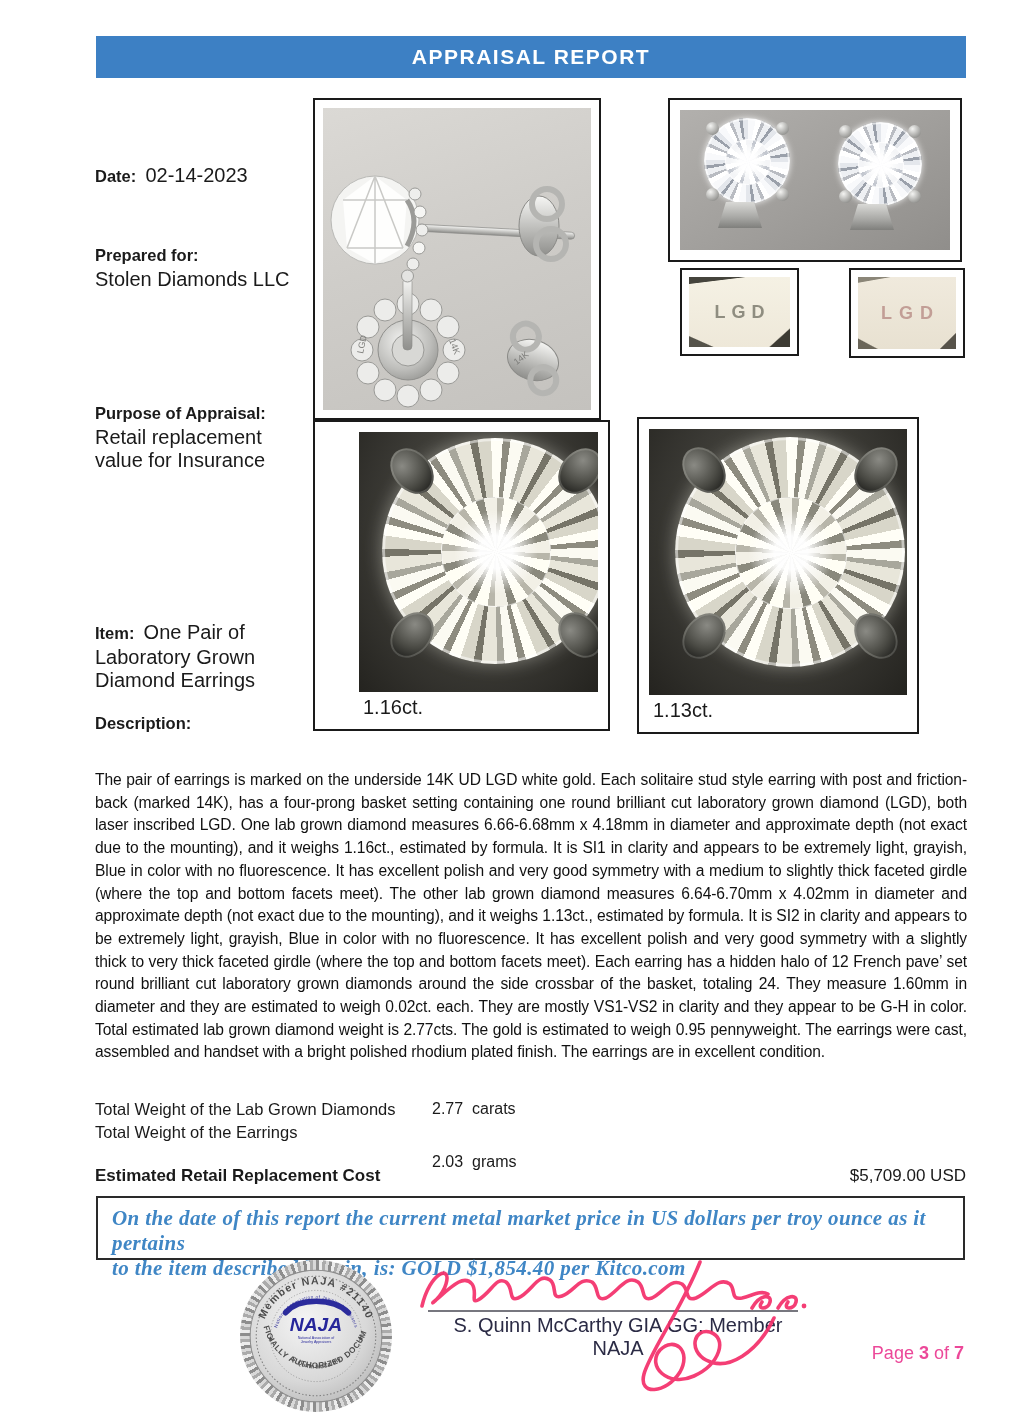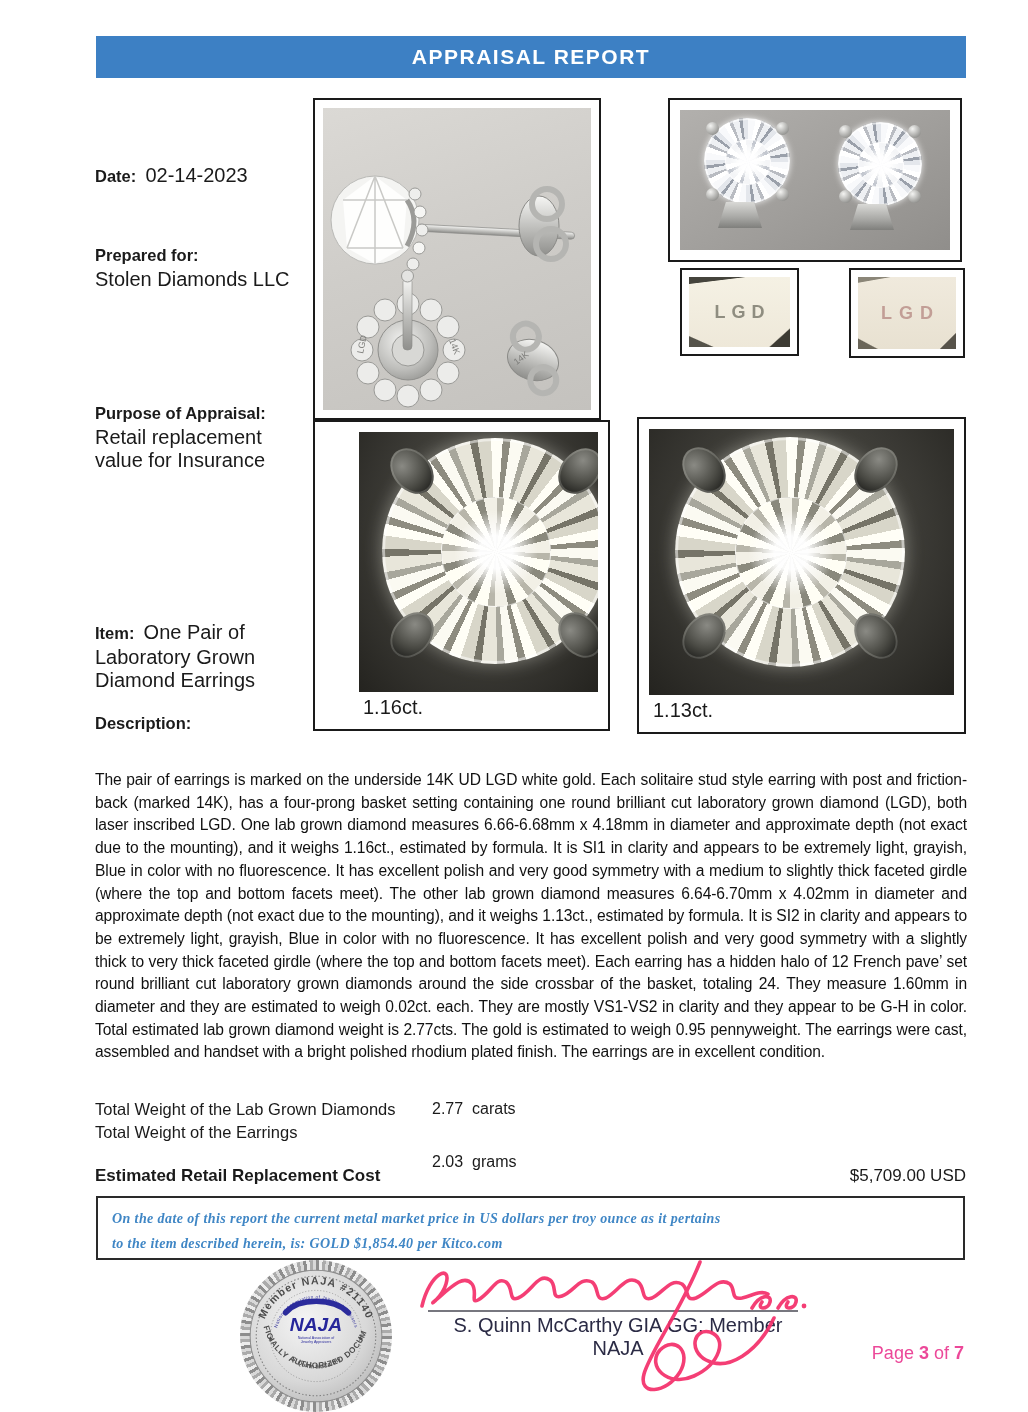--- a/index.html
+++ b/index.html
@@ -108,21 +108,21 @@
   }
   .totals-row{position:absolute;left:95px;font-size:16.5px;}
   .totals-val{position:absolute;left:432px;font-size:16px;}
   .cost-label{position:absolute;left:95px;top:1166px;font-size:17px;font-weight:bold;}
   .cost-value{position:absolute;right:62px;top:1166px;font-size:17px;}
   
   .note-box{
     position:absolute;left:96px;top:1196px;width:869px;height:64px;border:2px solid #2a2a2a;
     box-sizing:border-box;padding:8px 14px;
     font-family:"Liberation Serif", serif;font-style:italic;font-weight:bold;
-    color:#3f86c5;font-size:14px;line-height:25px;letter-spacing:0.4px;
+    color:#3f86c5;font-size:21px;line-height:25px;letter-spacing:0.4px;
   }
   
   .seal{position:absolute;left:240px;top:1260px;width:152px;height:152px;}
   .seal-burst{
     position:absolute;left:0;top:0;width:152px;height:152px;border-radius:50%;
     background:repeating-conic-gradient(#8d8d8d 0deg 2.5deg,#ececec 2.5deg 5deg,#ababab 5deg 7.5deg,#d8d8d8 7.5deg 10deg);
   }
   .seal svg{position:absolute;left:0;top:0;}
   
   .sig-svg{position:absolute;left:400px;top:1256px;width:420px;height:146px;z-index:5;pointer-events:none;}
@@ -285,21 +285,21 @@
         <div class="table-big"></div>
       </div>
       <div class="prong-big" style="left:34px;top:14px;transform:rotate(-40deg);"></div>
       <div class="prong-big" style="left:202px;top:14px;transform:rotate(40deg);"></div>
       <div class="prong-big" style="left:34px;top:178px;transform:rotate(40deg);"></div>
       <div class="prong-big" style="left:202px;top:178px;transform:rotate(-40deg);"></div>
     </div>
     <div class="caption">1.16ct.</div>
   </div>
 
-  <div class="frame frame-cap" style="left:637px;top:417px;width:329px;height:317px;">
+  <div class="frame frame-cap" style="left:637px;top:417px;width:282px;height:317px;">
     <div class="macro">
       <div class="stone-big" style="left:26px;top:8px;width:230px;height:230px;">
         <div class="table-big"></div>
       </div>
       <div class="prong-big" style="left:36px;top:16px;transform:rotate(-40deg);"></div>
       <div class="prong-big" style="left:208px;top:16px;transform:rotate(40deg);"></div>
       <div class="prong-big" style="left:36px;top:182px;transform:rotate(40deg);"></div>
       <div class="prong-big" style="left:208px;top:182px;transform:rotate(-40deg);"></div>
     </div>
     <div class="caption">1.13ct.</div>

